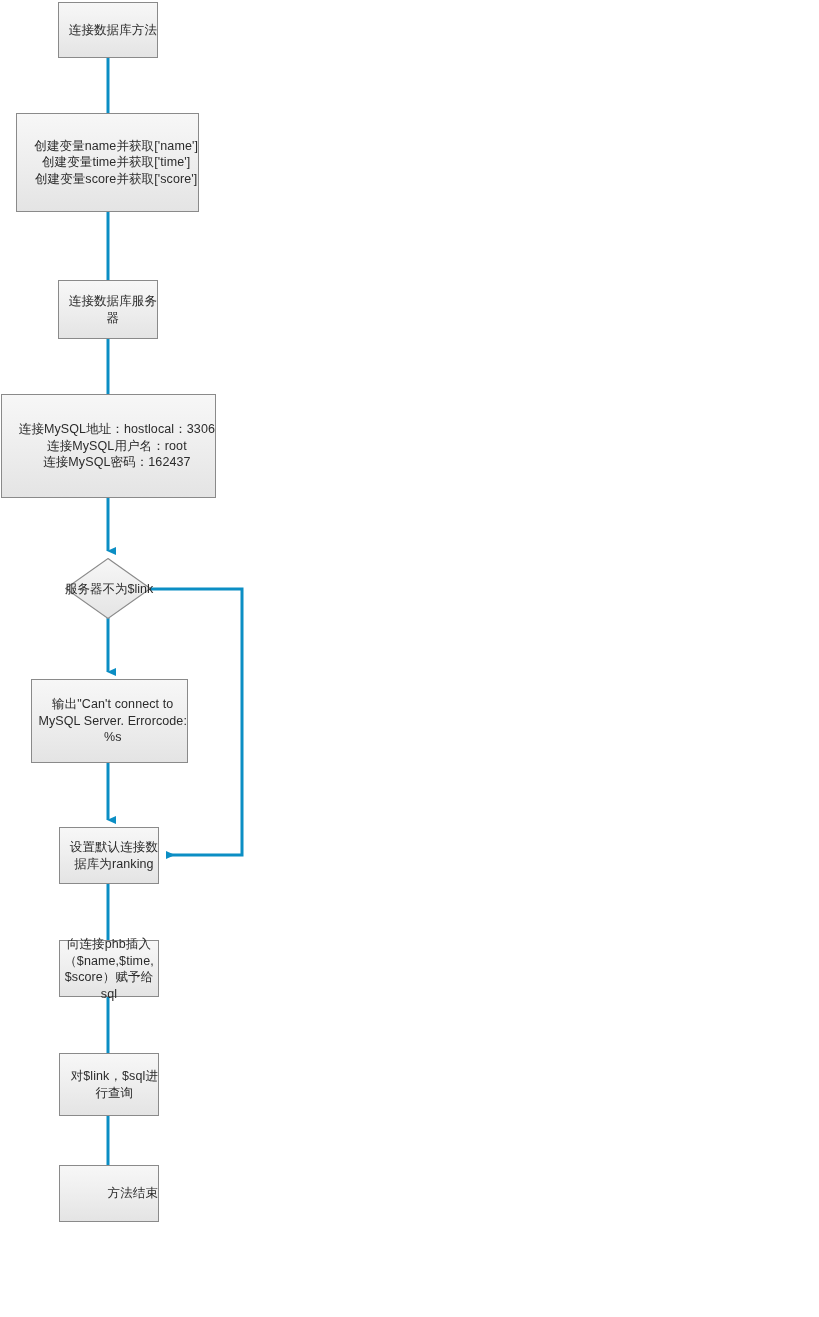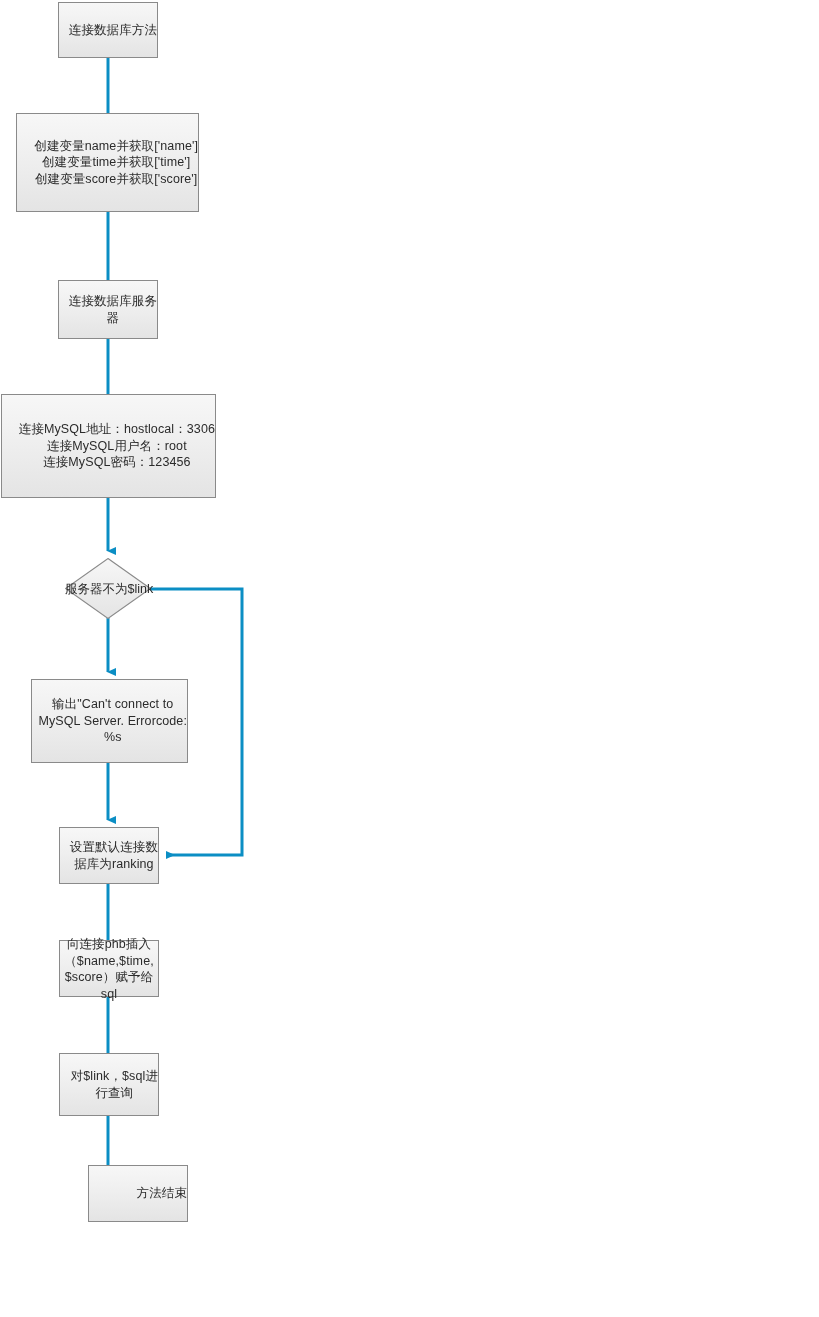--- a/index.html
+++ b/index.html
@@ -123,21 +123,21 @@
   </div>
 
   <div class="node" style="left:58px; top:280px; width:100px; height:59px;padding-left:12px;">
     <span class="label">连接数据库服务
 器</span>
   </div>
 
   <div class="node" style="left:1px; top:394px; width:215px; height:104px;">
     <span class="label">连接MySQL地址：hostlocal：3306
 连接MySQL用户名：root
-连接MySQL密码：123456</span>
+连接MySQL密码：162437</span>
   </div>
 
   <div class="diamond" style="left:65px; top:558px; width:86px; height:61px;">
     <svg class="dshape" viewBox="0 0 86 61" preserveAspectRatio="none" xmlns="http://www.w3.org/2000/svg">
       <defs>
         <linearGradient id="dgrad" x1="0" y1="0" x2="0" y2="1">
           <stop offset="0%" stop-color="#f7f7f7"></stop>
           <stop offset="100%" stop-color="#e4e4e4"></stop>
         </linearGradient>
       </defs>
@@ -162,17 +162,17 @@
 （$name,$time,
 $score）赋予给
 sql</span>
   </div>
 
   <div class="node" style="left:59px; top:1053px; width:100px; height:63px;">
     <span class="label">对$link，$sql进
 行查询</span>
   </div>
 
-  <div class="node" style="left:59px; top:1165px; width:100px; height:57px;margin-left:29px;">
+  <div class="node" style="left:59px; top:1165px; width:100px; height:57px;">
     <span class="label">方法结束</span>
   </div>
 
 </div>
 
 </body></html>

